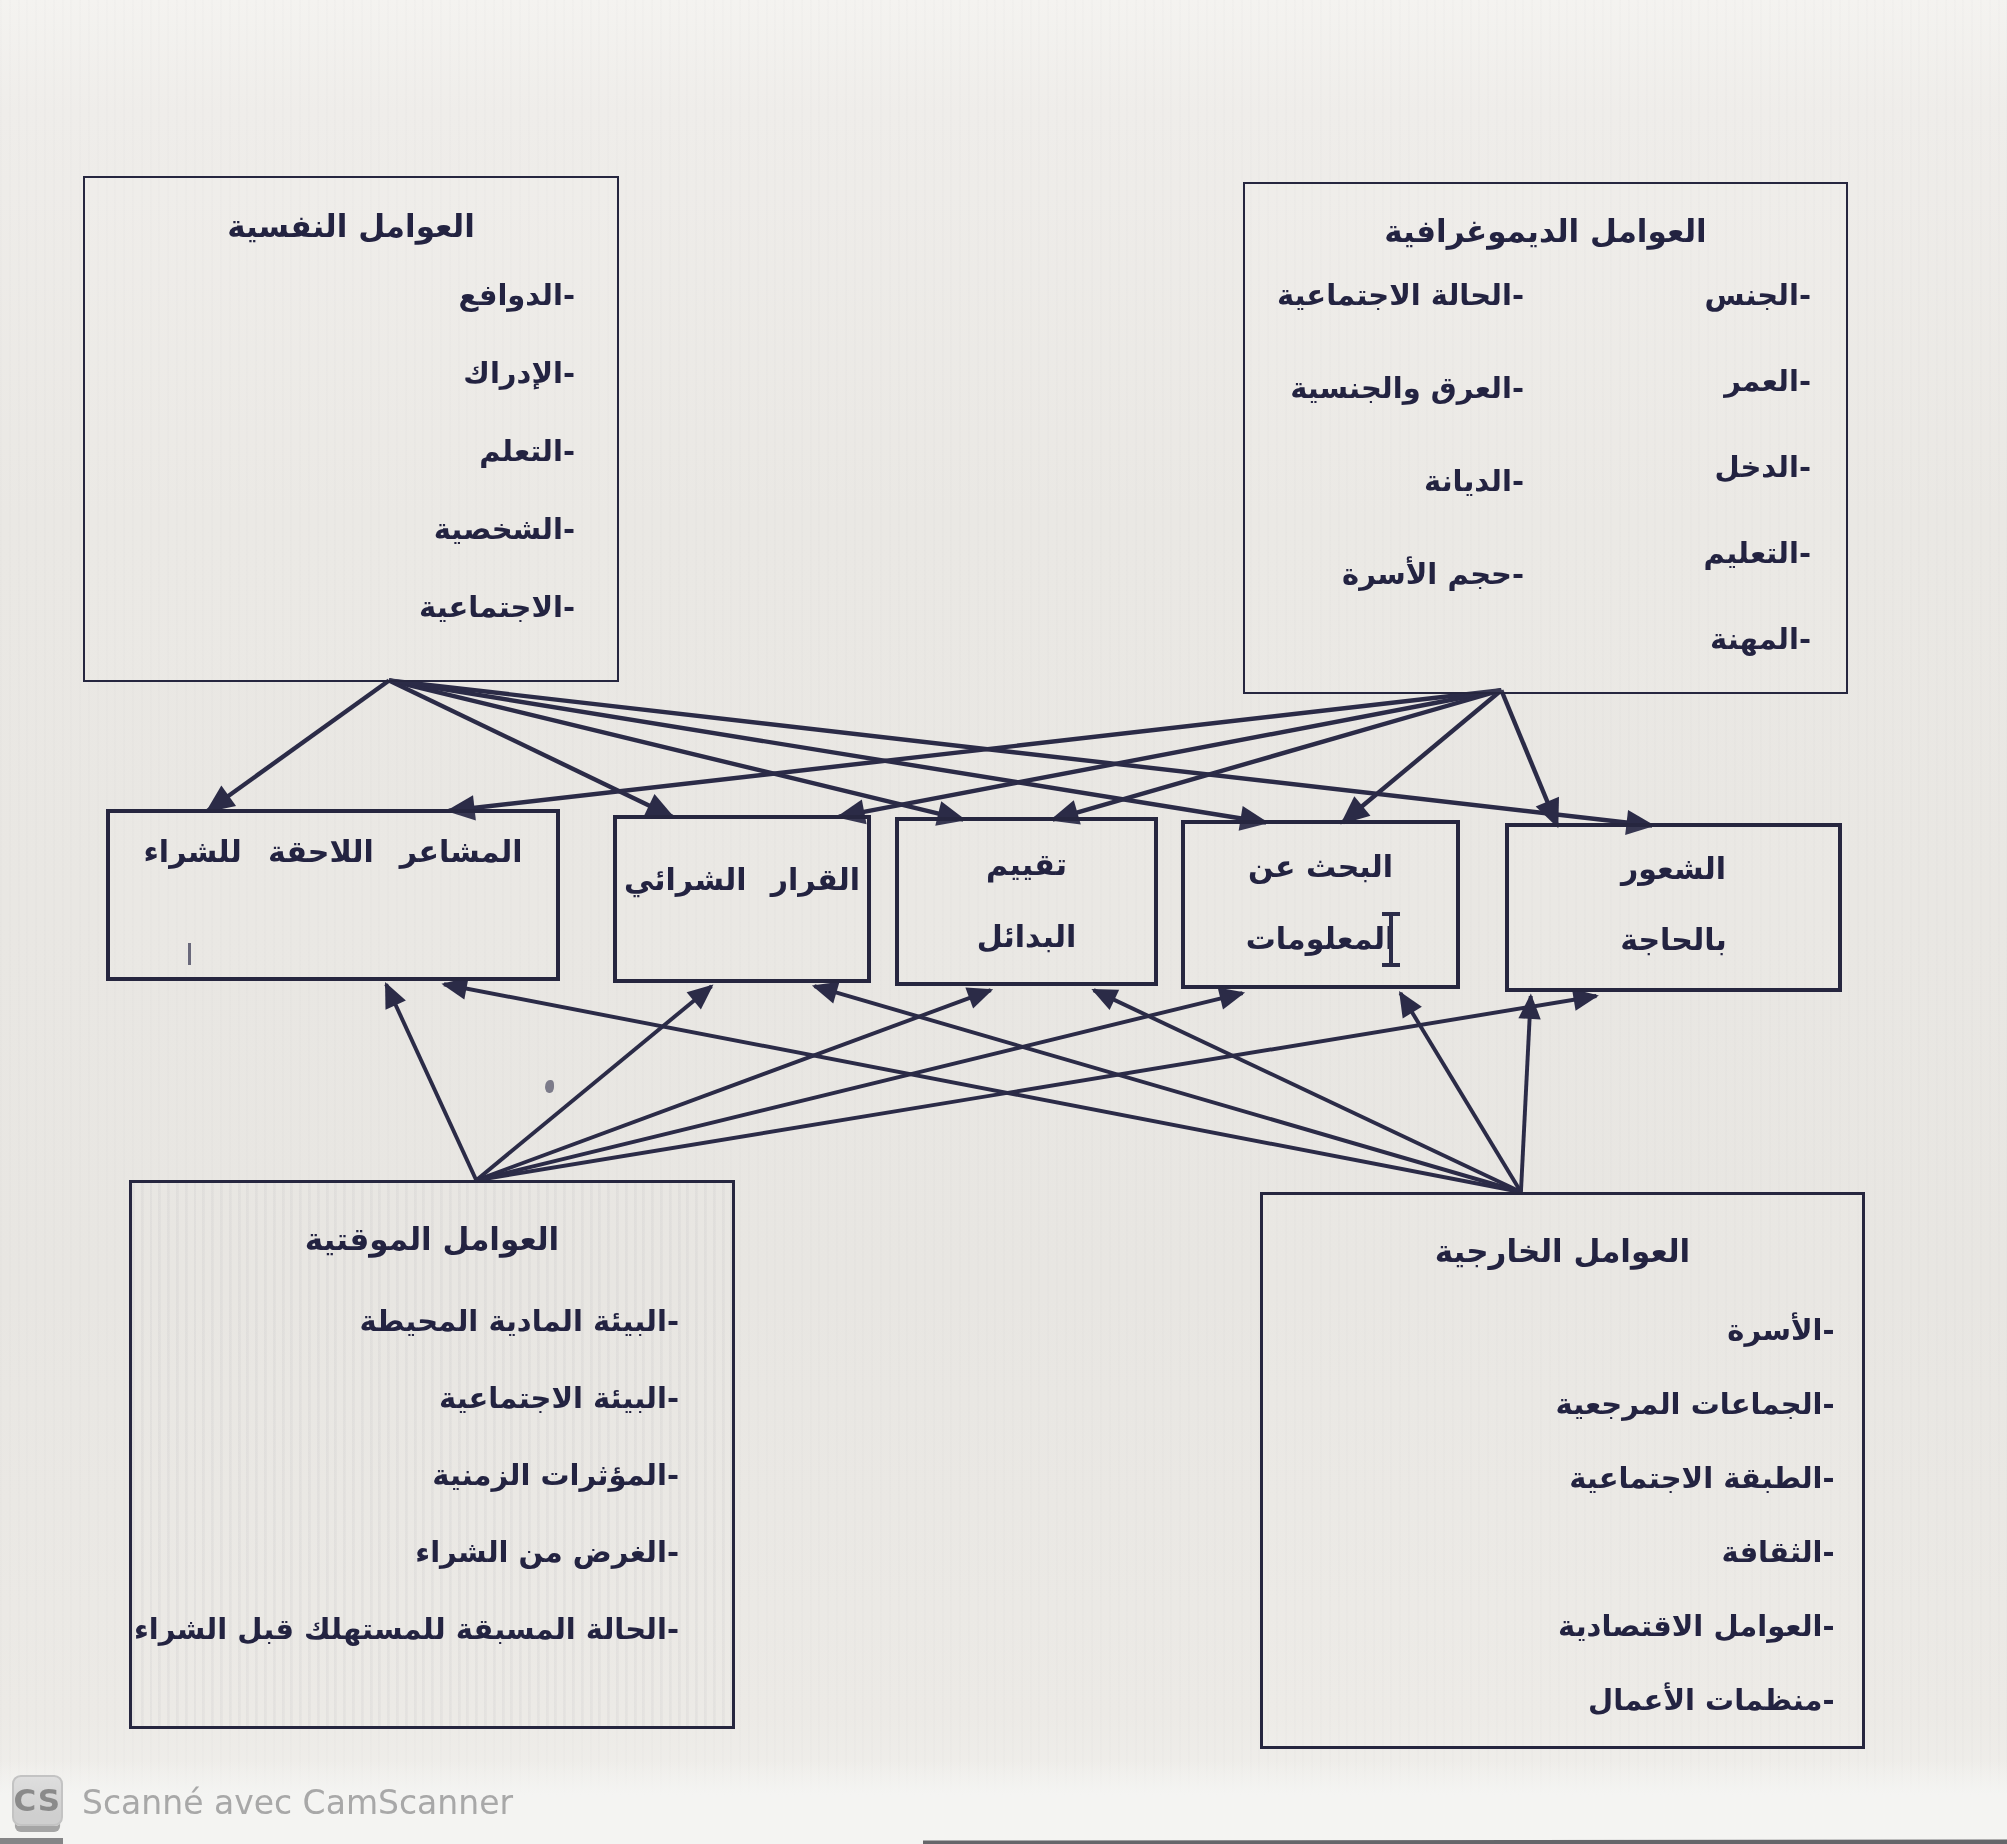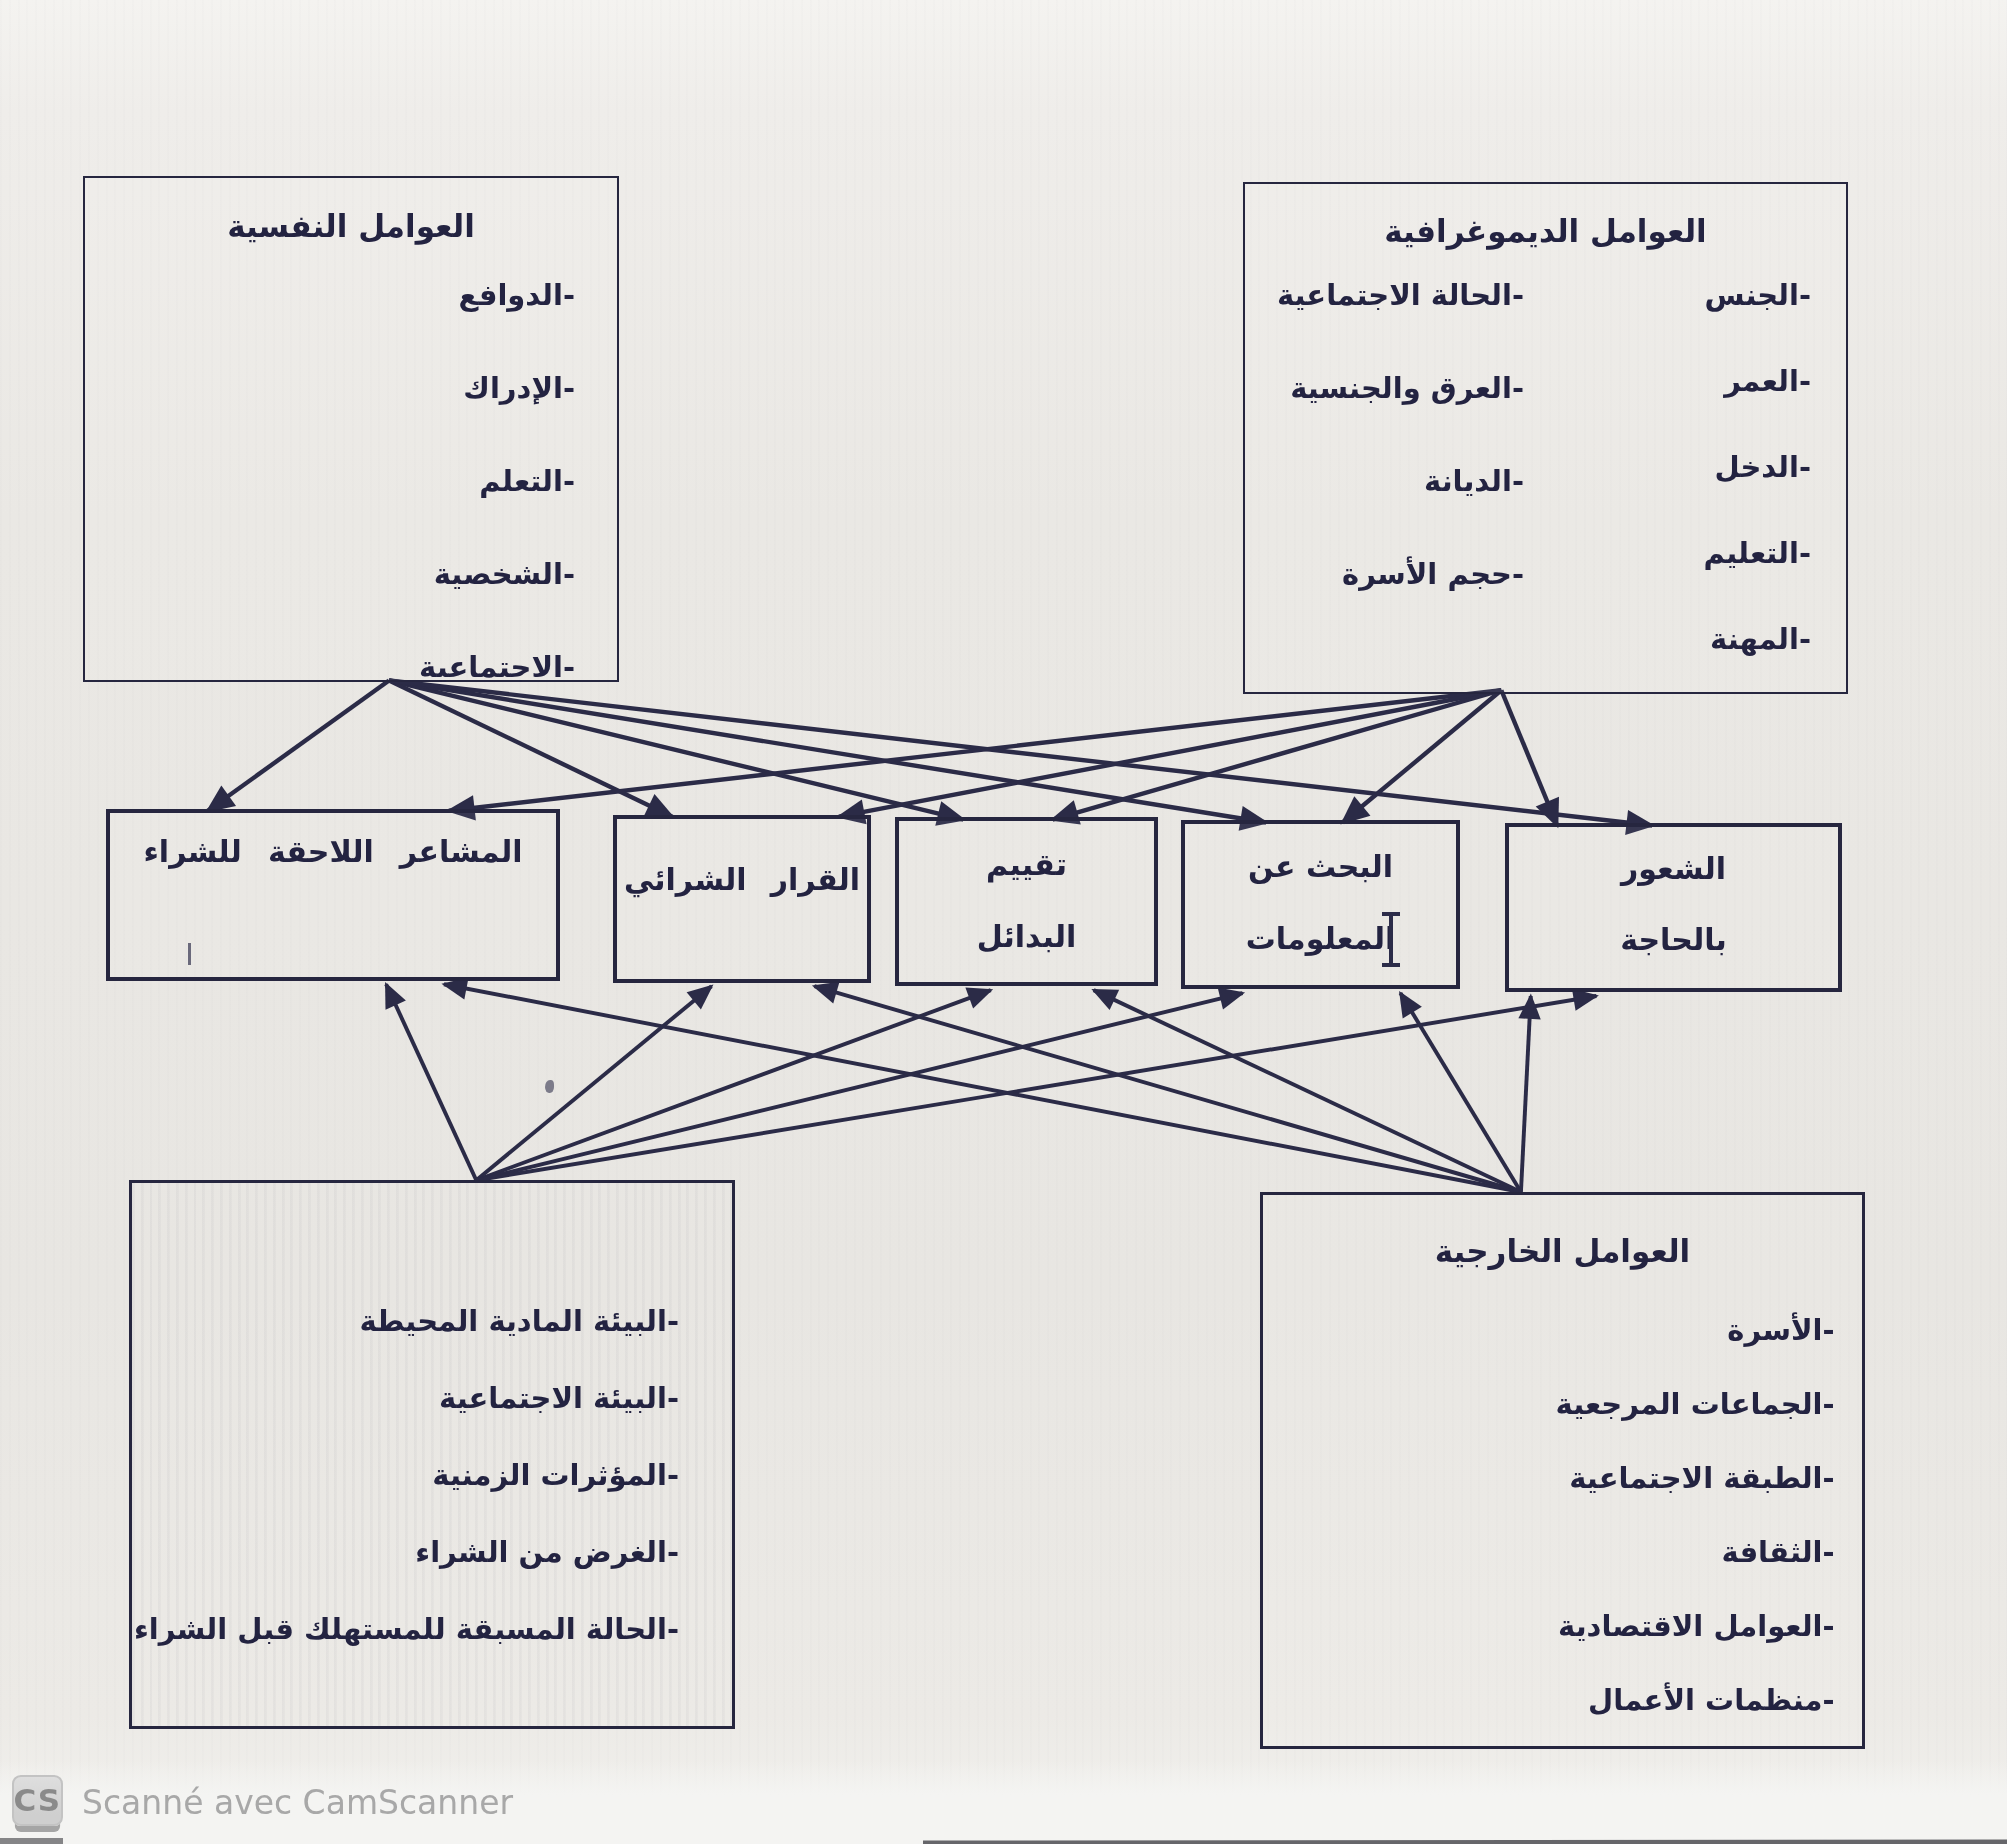--- a/index.html
+++ b/index.html
@@ -129,21 +129,21 @@
       <line x1="1552" y1="1216" x2="453" y2="1004"></line>
       <line x1="1552" y1="1216" x2="831" y2="1006"></line>
       <line x1="1552" y1="1216" x2="1116" y2="1010"></line>
       <line x1="1552" y1="1216" x2="1429" y2="1013"></line>
       <line x1="1552" y1="1216" x2="1562" y2="1016"></line>
     </g>
   </svg>
 
   <div class="box" style="left:83px;top:176px;width:532px;height:502px;border-width:2.9px;">
     <div class="box-title" style="top:29px;">العوامل النفسية</div>
-    <div class="list" style="top:99px;right:42px;gap:56px;">
+    <div class="list" style="top:99px;right:42px;gap:41px;">
       <div class="item"><span class="dash">-</span><span>الدوافع</span></div>
       <div class="item"><span class="dash">-</span><span>الإدراك</span></div>
       <div class="item"><span class="dash">-</span><span>التعلم</span></div>
       <div class="item"><span class="dash">-</span><span>الشخصية</span></div>
       <div class="item"><span class="dash">-</span><span>الاجتماعية</span></div>
     </div>
   </div>
 
   <div class="box" style="left:1243px;top:182px;width:601px;height:508px;border-width:2.9px;">
     <div class="box-title" style="top:28px;">العوامل الديموغرافية</div>
@@ -177,20 +177,21 @@
     <div class="stage-line">البحث عن</div>
     <div class="stage-line">المعلومات</div>
     <div class="ibeam" style="left:204px;top:88px;height:55px;"></div>
   </div>
   <div class="box stage" style="left:1505px;top:823px;width:337px;height:169px;border-width:4.9px;padding-top:21.6px;gap:32px;box-sizing:border-box;">
     <div class="stage-line">الشعور</div>
     <div class="stage-line">بالحاجة</div>
   </div>
 
   <div class="box" style="left:129px;top:1180px;width:600px;height:543px;background:repeating-linear-gradient(90deg, rgba(120,120,135,0.05) 0 2.9px, transparent 2.9px 8.8px);">
+    <div class="box-title" style="top:37px;">العوامل الموقتية</div>
     <div class="list" style="top:120px;right:53px;gap:40px;justify-content:flex-end;">
       <div class="item"><span class="dash">-</span><span>البيئة المادية المحيطة</span></div>
       <div class="item"><span class="dash">-</span><span>البيئة الاجتماعية</span></div>
       <div class="item"><span class="dash">-</span><span>المؤثرات الزمنية</span></div>
       <div class="item"><span class="dash">-</span><span>الغرض من الشراء</span></div>
       <div class="item"><span class="dash">-</span><span>الحالة المسبقة للمستهلك قبل الشراء</span></div>
     </div>
   </div>
 
   <div class="box" style="left:1260px;top:1192px;width:599px;height:551px;">

